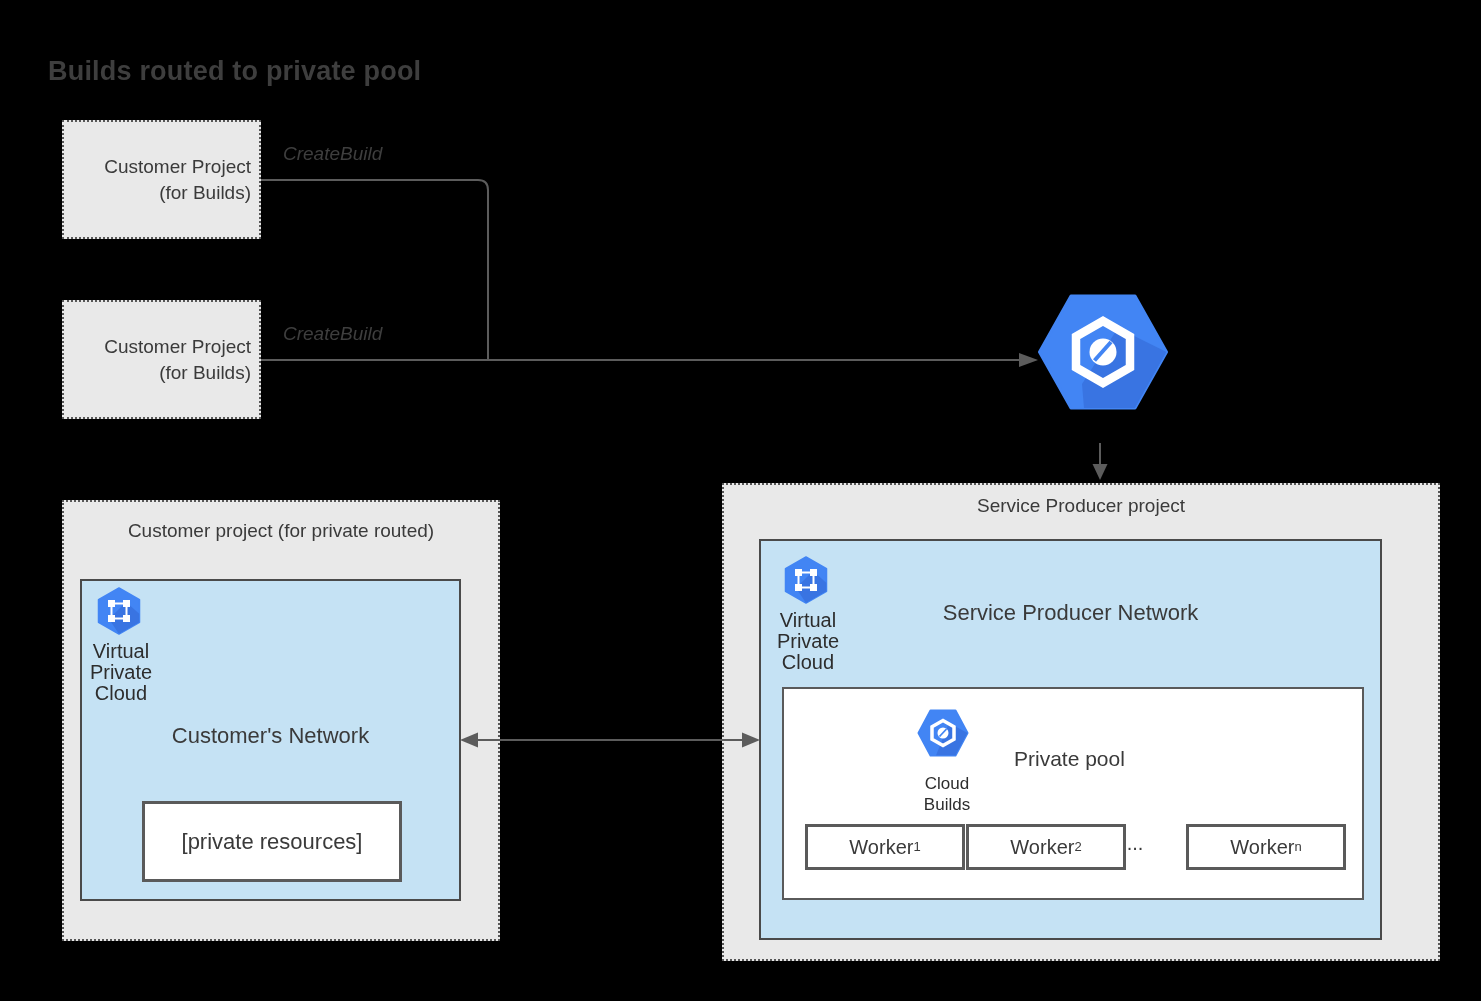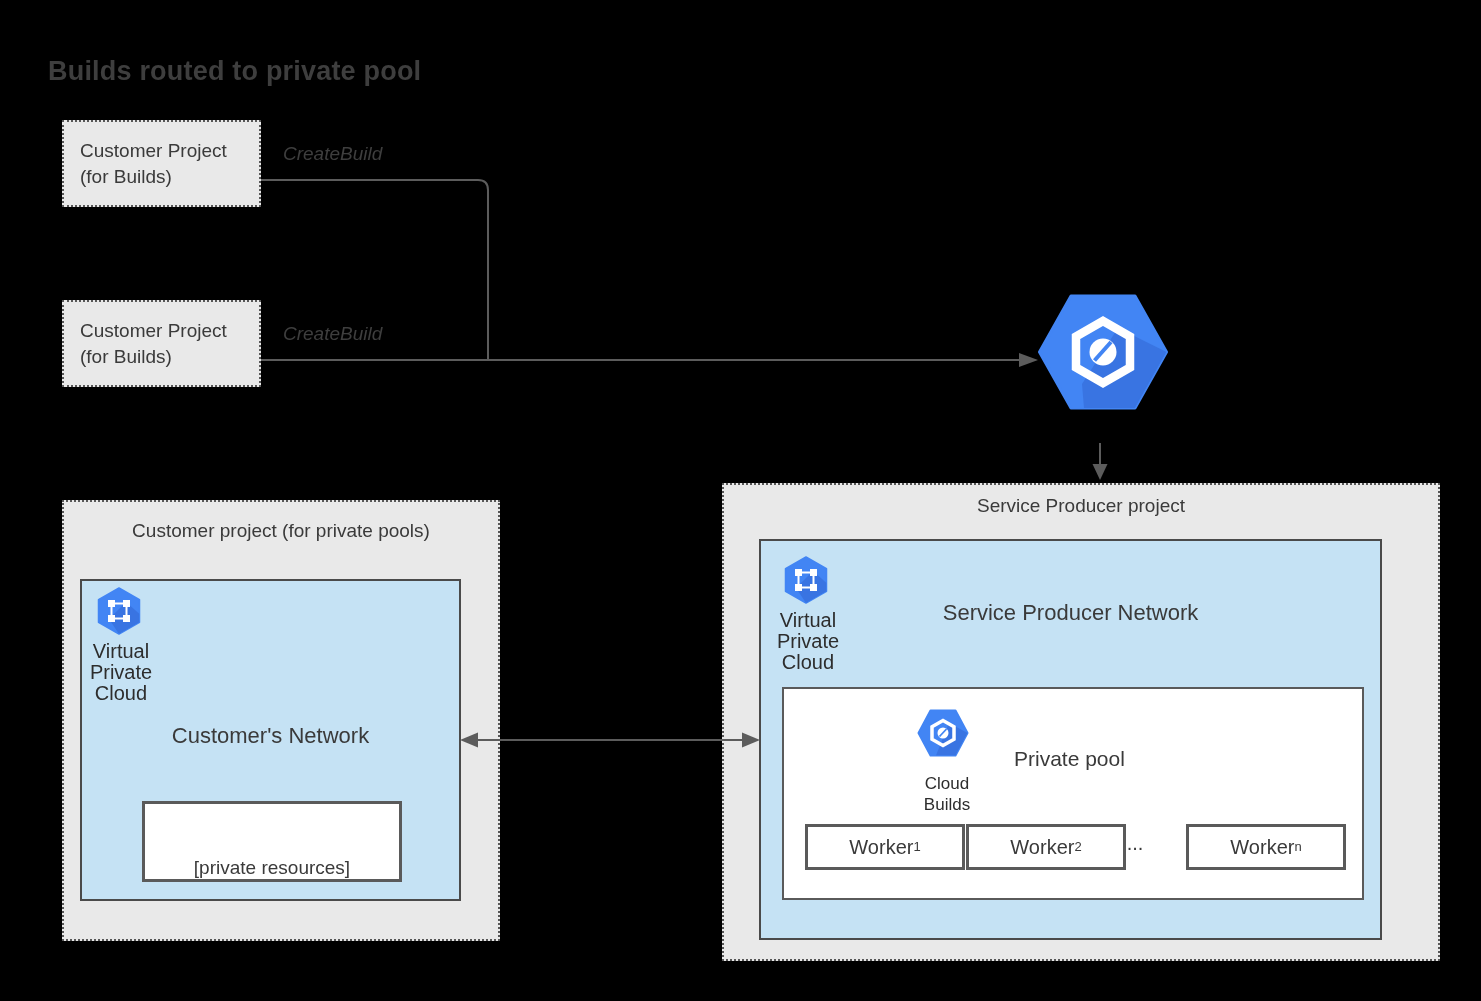--- a/index.html
+++ b/index.html
@@ -8,24 +8,24 @@
     font-family:"Liberation Sans", sans-serif; overflow:hidden;
   }
 
   .diagram-title {
     position:absolute; left:48px; top:56px;
     font-size:27px; font-weight:bold; color:#3e3e3e; letter-spacing:.2px;
   }
 
   
   .proj-sm {
-    position:absolute; left:62px; width:199px; height:87px;
+    position:absolute; left:62px; width:199px; height:119px;
     background:#e9e9e9; border:2px dotted #575757; box-sizing:border-box;
-    display:flex; align-items:center; justify-content:center; text-align:left;
-    font-size:19px; line-height:1.35; color:#3a3a3a; padding:16px;
+    display:flex; align-items:center; justify-content:center; text-align:right;
+    font-size:19px; line-height:1.35; color:#3a3a3a; padding:8px;
   }
   .create-build-label {
     position:absolute; left:283px; font-size:19px; color:#3e3e3e;font-style:italic;
   }
 
   
   .proj-lg {
     position:absolute; background:#e9e9e9; border:2px dotted #575757;
     box-sizing:border-box;
   }
@@ -63,22 +63,22 @@
     display:flex; align-items:center; justify-content:center;
     font-size:20px; color:#3a3a3a;
   }
   .worker sub { font-size:13px; line-height:0; }
   .ellipsis {
     position:absolute; font-size:20px; color:#3a3a3a; text-align:center;
   }
 
   .private-resources {
     position:absolute; background:#ffffff; border:3px solid #5a5a5a;
-    box-sizing:border-box; display:flex; align-items:flex-end; justify-content:center;
-    font-size:19px; color:#3a3a3a;
+    box-sizing:border-box; display:flex; align-items:center; justify-content:center;
+    font-size:22px; color:#3a3a3a;
   }
 
   .connectors { position:absolute; left:0; top:0; z-index:10; pointer-events:none; }
   .icon { position:absolute; }
 </style>
 </head>
 <body>
 
 <div class="canvas">
 
@@ -123,21 +123,21 @@
       </div>
       <div class="ellipsis" style="left:330px; top:143px; width:42px;">...</div>
       <div class="worker" style="left:402px; top:135px;">
         <span>Worker</span>
           <sub>n</sub>
       </div>
     </div>
   </div>
 
   <div class="proj-lg" style="left:62px; top:500px; width:438px; height:441px;">
-    <div class="proj-title" style="margin-top:18px">Customer project (for private pools)</div>
+    <div class="proj-title" style="margin-top:18px">Customer project (for private routed)</div>
   </div>
 
   <div class="network" style="left:80px; top:579px; width:381px; height:322px;">
     <div class="network-title" style="top:142px">Customer's Network</div>
     <div class="vpc-label" style="left:-3px; top:60px; width:84px; line-height:21px;">
       <div>Virtual</div>
       <div>Private</div>
       <div>Cloud</div>
     </div>
     <div class="private-resources" style="left:60px; top:220px; width:260px; height:81px;">

